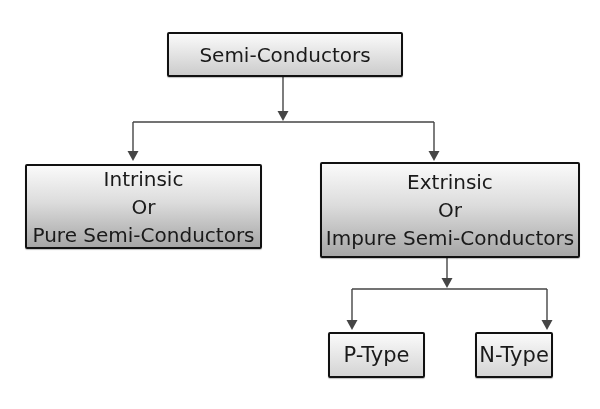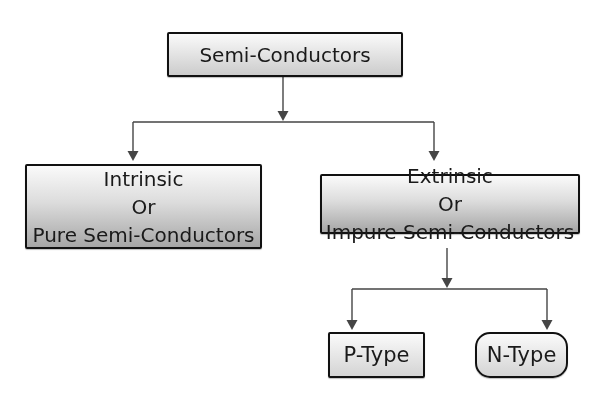--- a/index.html
+++ b/index.html
@@ -47,27 +47,27 @@
     left: 167px; top: 32px; width: 236px; height: 45px;
     background: linear-gradient(180deg, var(--grad-light, #fafafa) 0%, var(--grad-dark-top, #cccccc) 100%);
     font-size: 20px;
   }
   .node-large {
     background: linear-gradient(180deg, var(--grad-light, #fafafa) 0%, #dcdcdc 45%, var(--grad-dark-large, #a6a6a6) 100%);
     font-size: 20px;
     line-height: 28px;
   }
   .node-intrinsic { left: 17px;  top: 164px; width: 237px; height: 85px; margin-left: 8px; }
-  .node-extrinsic { left: 320px; top: 174px; width: 260px; height: 60px; }
+  .node-extrinsic { left: 320px; top: 162px; width: 260px; height: 96px; }
   .node-small {
     background: linear-gradient(180deg, var(--grad-light, #fafafa) 0%, var(--grad-dark-small, #d4d4d4) 100%);
     font-size: 21px;
   }
   .node-ptype { left: 328px; top: 332px; width: 97px; height: 46px; }
-  .node-ntype { left: 475px; top: 332px; width: 93px; height: 46px; border-radius: 15px; }
+  .node-ntype { left: 475px; top: 332px; width: 78px; height: 46px; }
 </style>
 </head>
 <body>
 
 <div class="canvas">
 
   <svg class="connectors" viewBox="0 0 600 409" aria-hidden="true">
 
     <g>
       <line x1="283" y1="77" x2="283" y2="112"></line>

